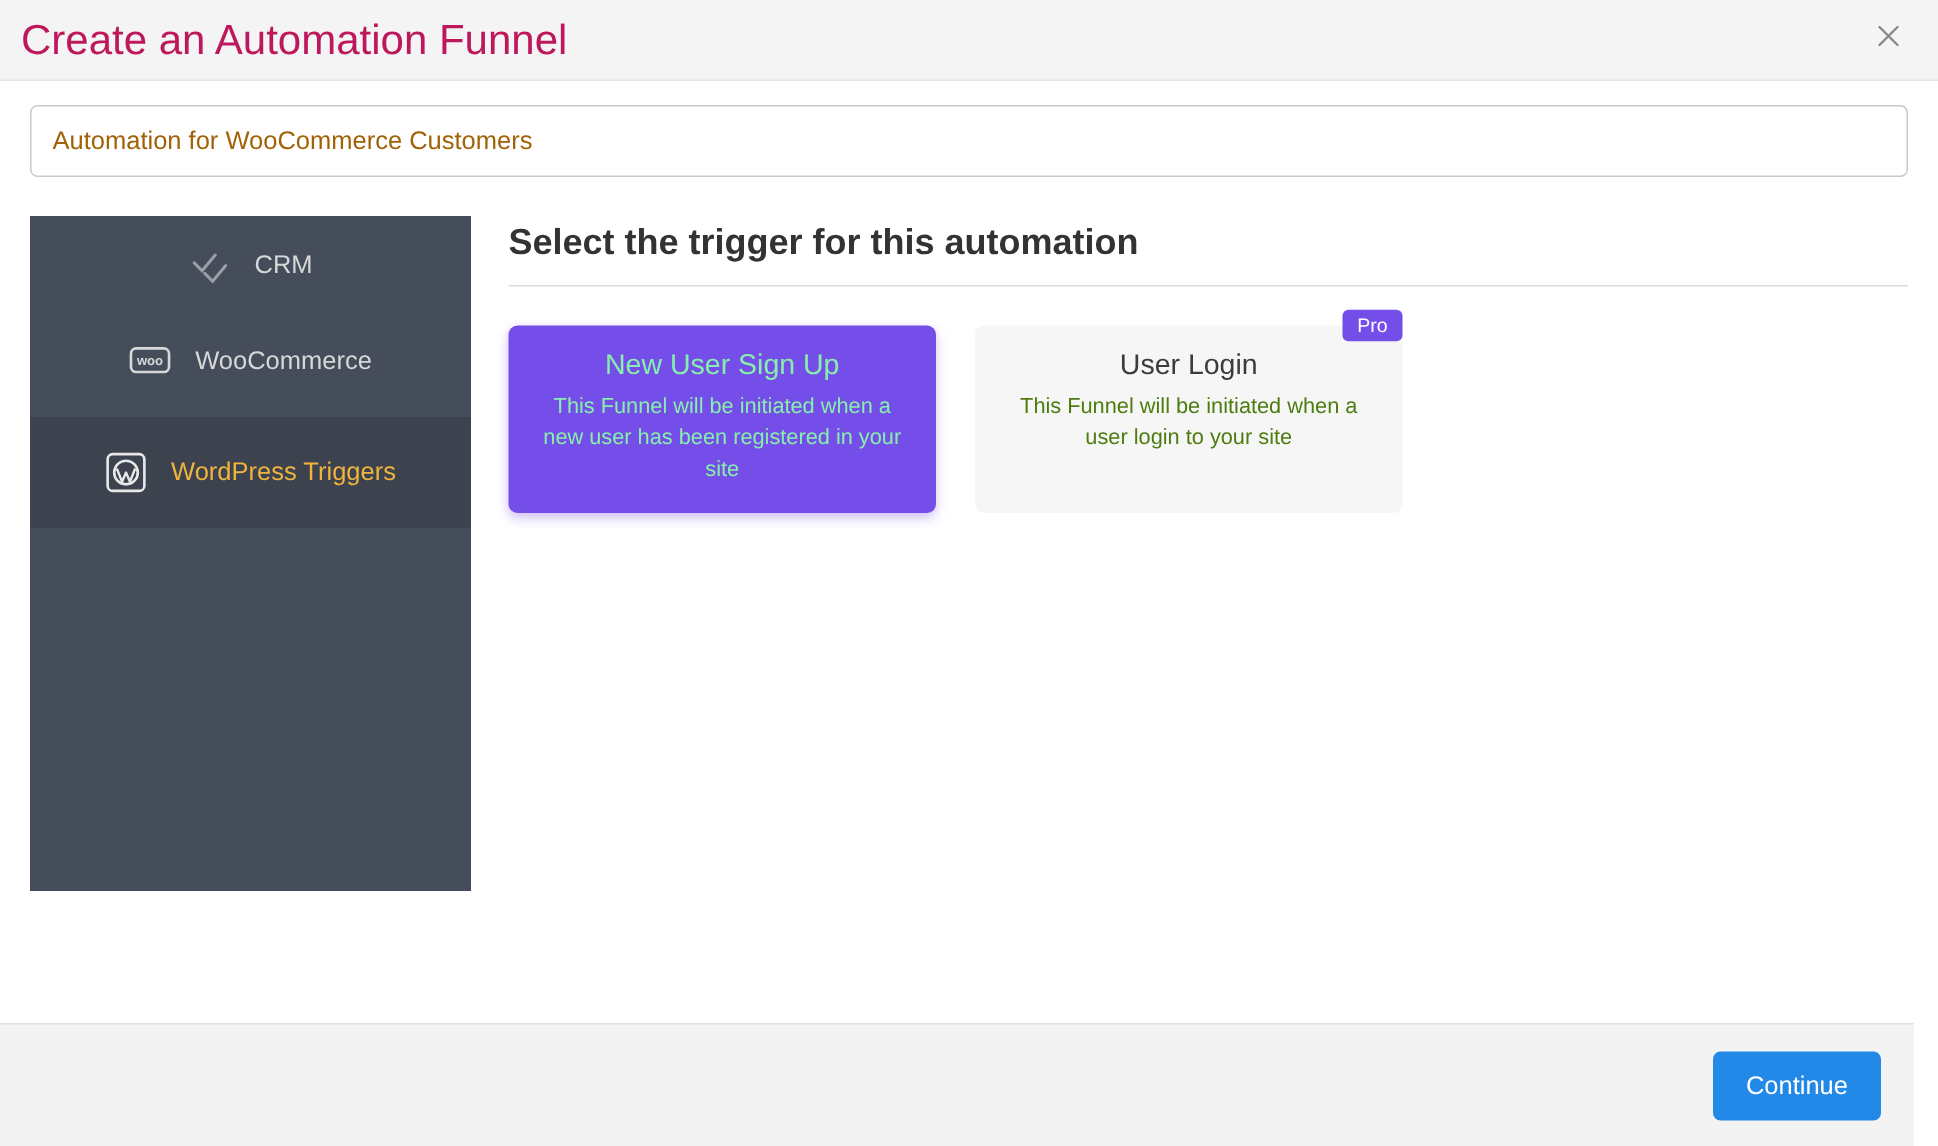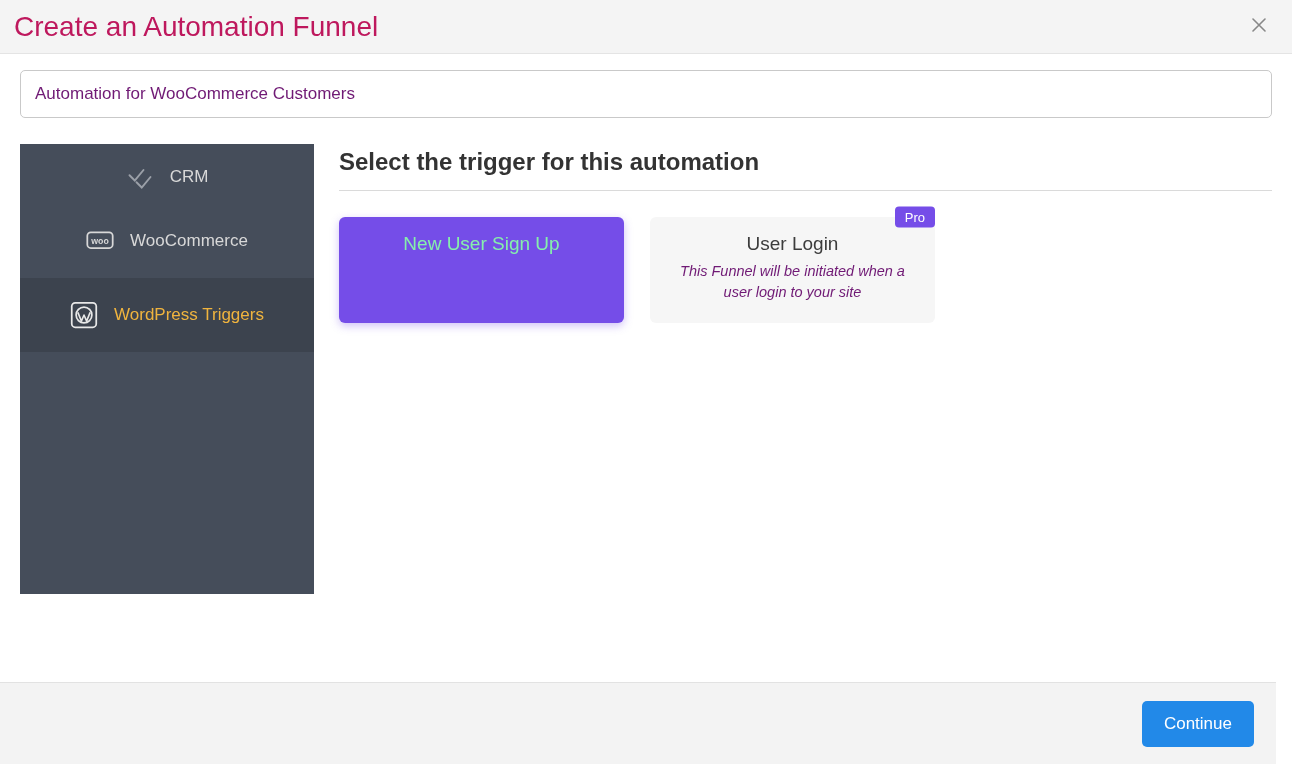--- a/index.html
+++ b/index.html
@@ -51,21 +51,21 @@
     color: #303030;
     margin-bottom: 10px;
   }
   .text-input {
     width: 100%;
     height: 48px;
     padding: 0 14px;
     font-size: 17px;
     border: 1px solid #c9c9c9;
     border-radius: 5px;
-    color: #701a75;
+    color: #a16207;
     background: #fff;
     outline: none;
   }
 
   
   .main-row {
     display: flex;
     padding: 26px 20px 0 20px;
     gap: 25px;
     height: 476px;
@@ -139,21 +139,21 @@
   .tc-title {
     font-size: 19px;
     font-weight: 500;
     margin-bottom: 6px;
   }
   .trigger-card.other .tc-title { color: #3c3c3c; }
   .tc-desc {
     font-size: 14.5px;
     line-height: 1.45;
   }
-  .trigger-card.other .tc-desc { color: #701a75; font-style: italic; }
+  .trigger-card.other .tc-desc { color: #4d7c0f; }
   .badge {
     position: absolute;
     top: 0;
     right: 0;
     transform: translateY(-50%);
     background: #754de8;
     color: #fff;
     font-size: 13px;
     font-weight: 500;
     padding: 3px 10px;
@@ -239,20 +239,21 @@
 
   </div>
 
   <div class="content-pane">
     <div class="section-title">Select the trigger for this automation</div>
 
     <div class="trigger-row">
 
       <div class="trigger-card selected">
         <div class="tc-title">New User Sign Up</div>
+        <div class="tc-desc">This Funnel will be initiated when a new user has been registered in your site</div>
       </div>
 
       <div class="trigger-card other">
         <div class="badge">Pro</div>
         <div class="tc-title">User Login</div>
         <div class="tc-desc">This Funnel will be initiated when a user login to your site</div>
       </div>
 
     </div>
   </div>

